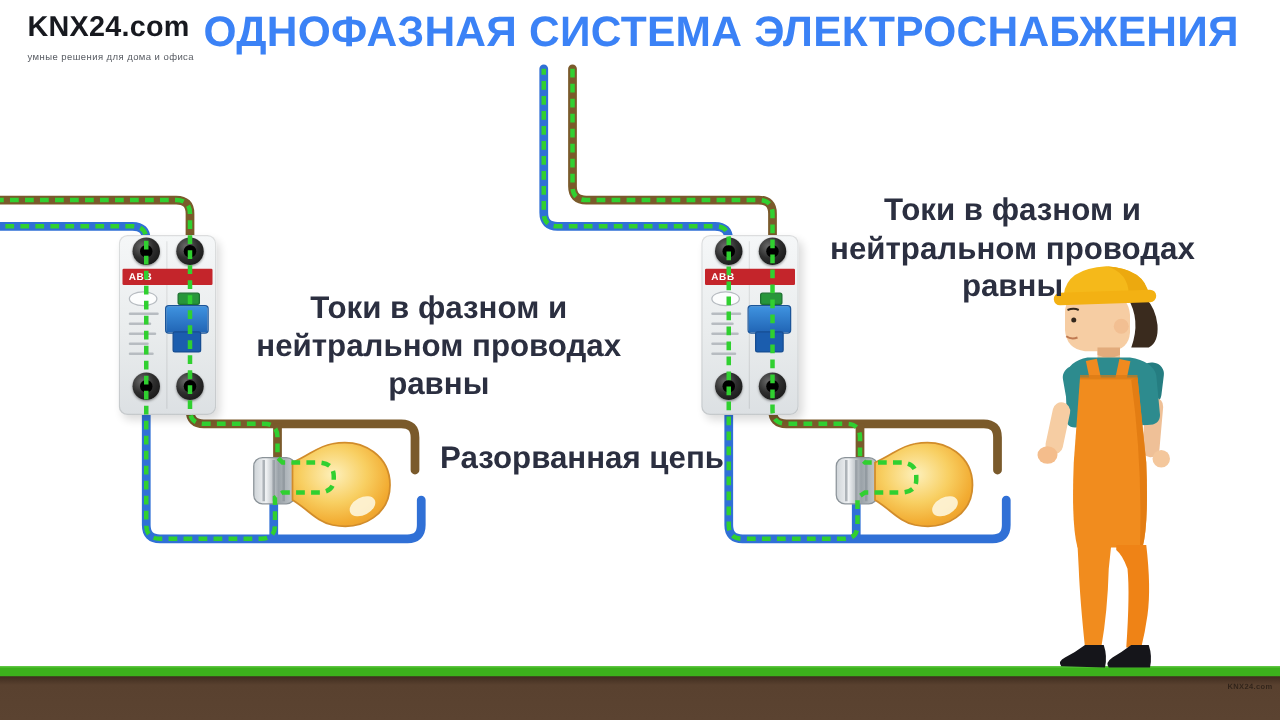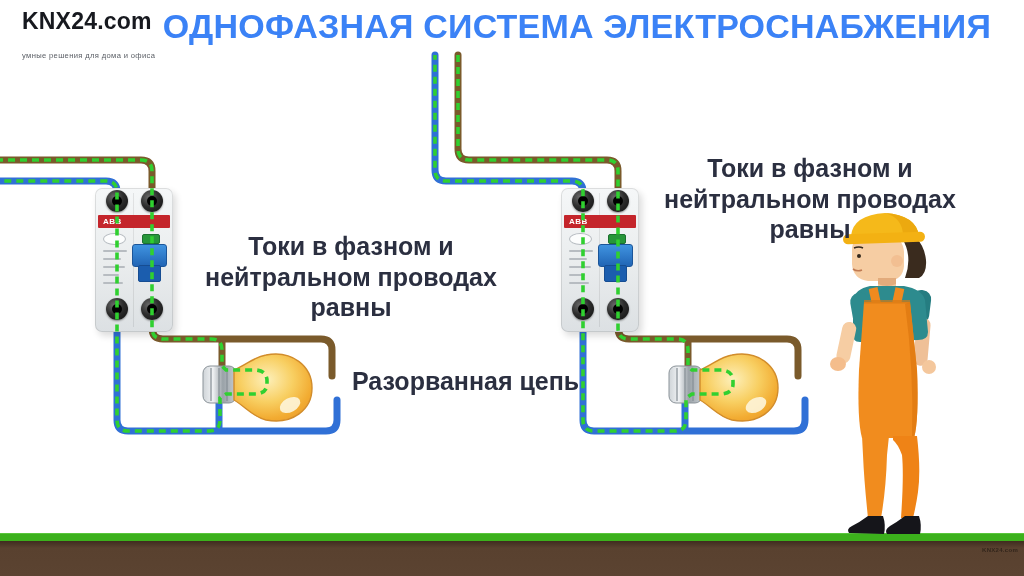--- a/index.html
+++ b/index.html
@@ -6,34 +6,34 @@
   .canvas{
     position:relative;width:1024px;height:576px;overflow:hidden;background:#ffffff;
     font-family:"Liberation Sans", sans-serif;
   }
   .layer{position:absolute;left:0;top:0;width:1024px;height:576px;}
   .z1{z-index:1}.z2{z-index:2}.z3{z-index:3}
 
   
   .logo{position:absolute;left:22px;top:9px;z-index:5;}
   .logo .brand{font-size:23px;font-weight:800;color:#17191f;letter-spacing:.2px;line-height:1.05;}
-  .logo .tagline{font-size:7.6px;color:#585c63;letter-spacing:.35px;margin-top:18px;}
+  .logo .tagline{font-size:7.6px;color:#585c63;letter-spacing:.35px;margin-top:8px;}
   .title{
     position:absolute;left:138px;top:7px;width:878px;z-index:5;
     text-align:center;font-size:34px;font-weight:800;color:#3b82f6;letter-spacing:.2px;
   }
 
   
   .note{
     position:absolute;z-index:4;text-align:center;
     font-size:25px;font-weight:700;color:#2b2f40;line-height:1.22;
   }
   .note-left{left:186px;top:231px;width:330px;}
   .note-right{left:645px;top:153px;width:330px;}
-  .note-broken{left:352px;top:366px;width:226px;white-space:nowrap;text-align:right;}
+  .note-broken{left:352px;top:351px;width:226px;white-space:nowrap;text-align:right;}
 
   
   .breaker{
     position:absolute;width:78px;height:144px;z-index:2;border-radius:7px;
     background:linear-gradient(180deg,#f5f7f8 0%,#e9eced 55%,#dcе0e3 100%);
     background:linear-gradient(180deg,#f5f7f8 0%,#e9eced 55%,#dce0e3 100%);
     box-shadow:inset 0 0 0 1px rgba(0,0,0,.10), 3px 4px 7px rgba(0,0,0,.14);
   }
   .breaker .seam{position:absolute;left:38px;top:5px;bottom:5px;width:1px;background:rgba(0,0,0,.08);}
   .term{

